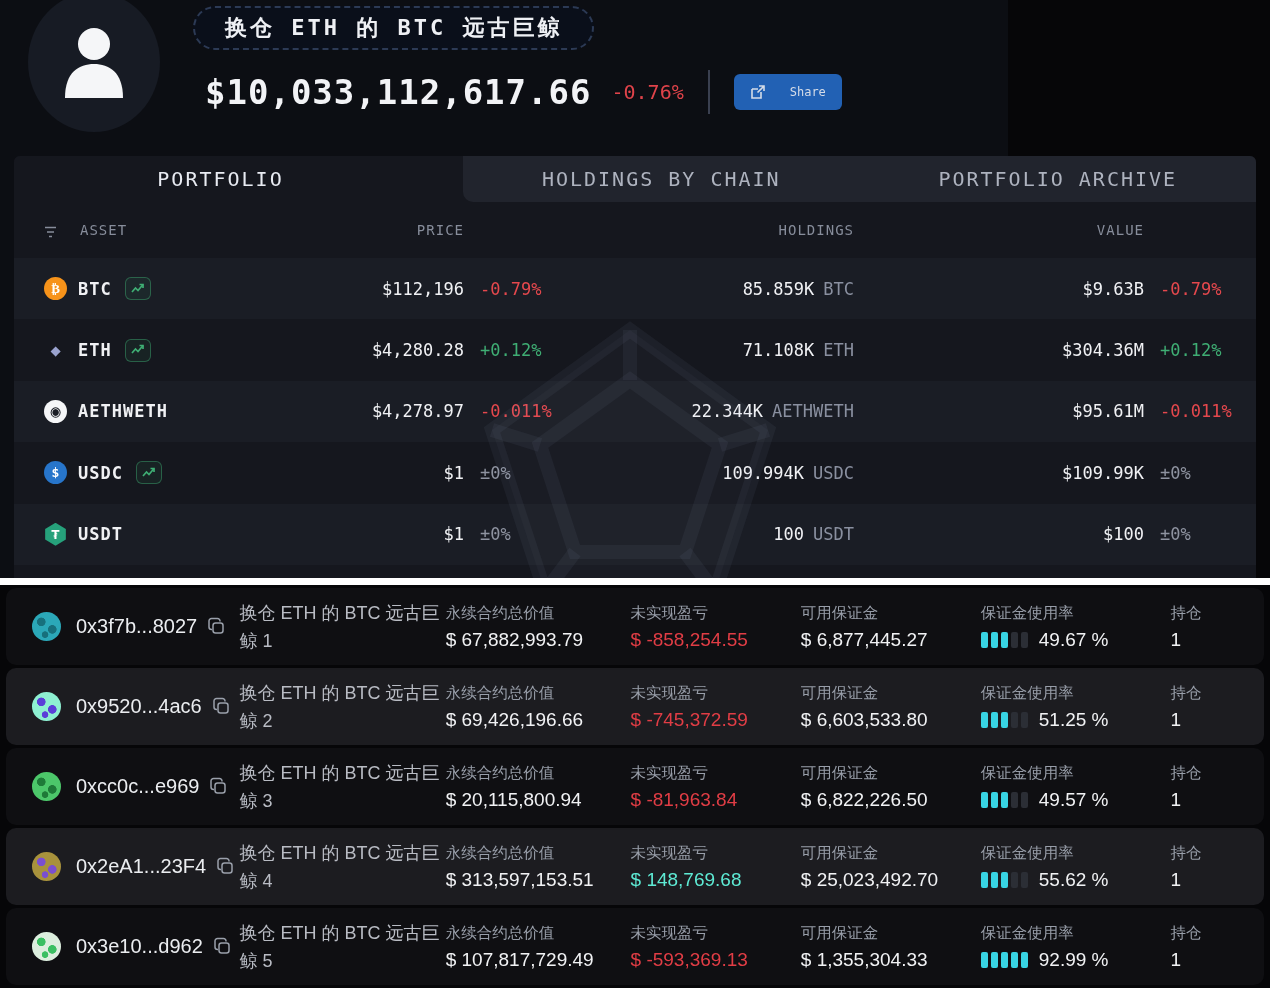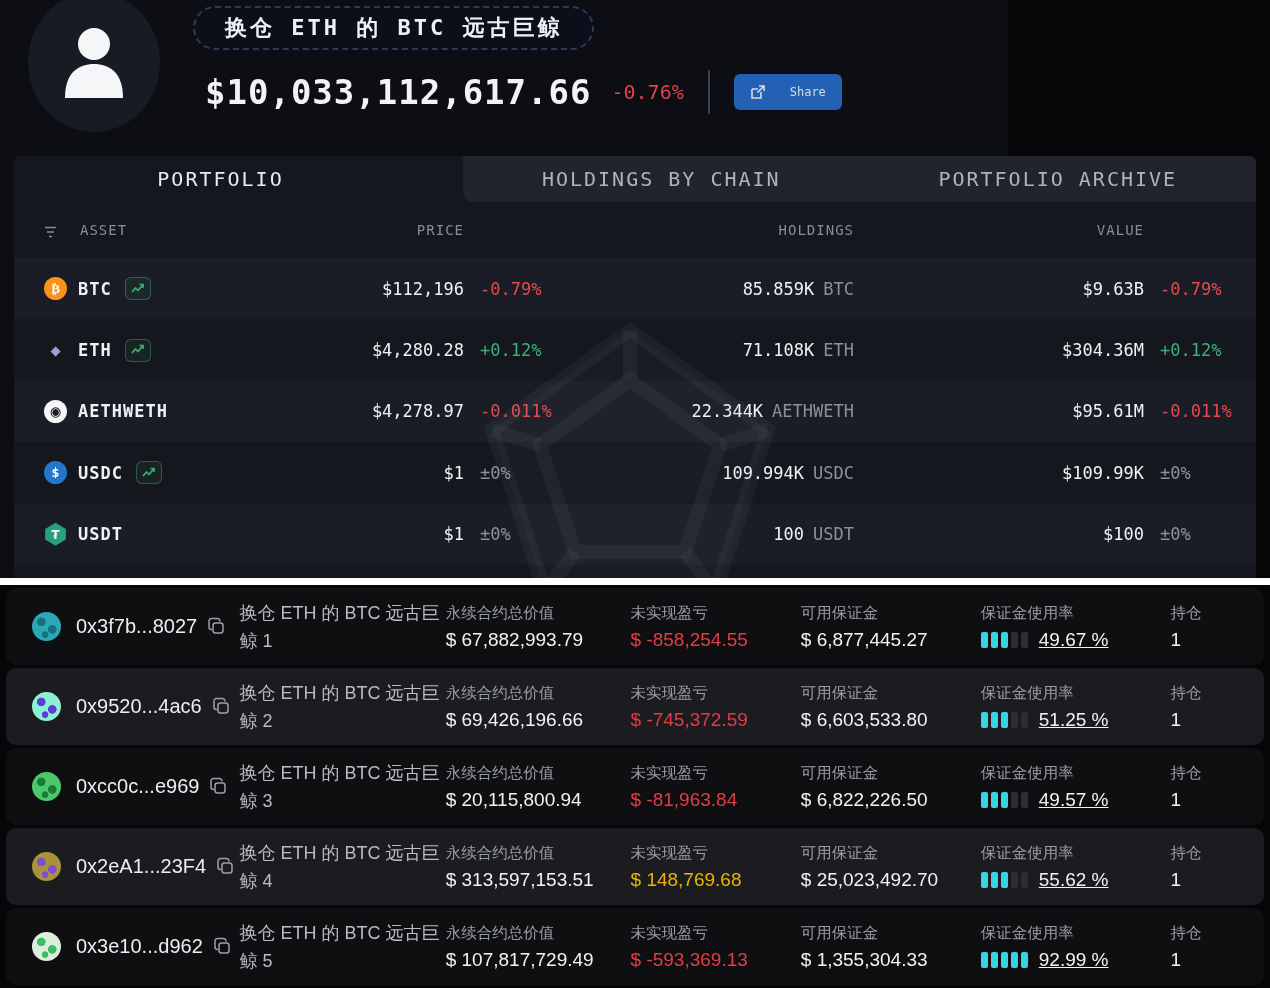--- a/index.html
+++ b/index.html
@@ -57,26 +57,26 @@
   .acard { height:77px; margin:0 6px 3px 6px; border-radius:10px; display:flex; align-items:center; padding-left:26px; }
   .acard:nth-child(odd) { background:#0f0f12; }
   .acard:nth-child(even) { background:#1c1c20; }
   .wavatar { width:29px; height:29px; border-radius:50%; flex:0 0 auto; margin-right:15px; }
   .addr-wrap { width:168px; display:flex; align-items:center; color:#ebedf0; font-size:20px; }
   .copy-ic { margin-left:10px; cursor:pointer; display:flex; }
   .aname { width:212px; color:#b9bcc4; font-size:18px; line-height:28px; }
   .stat { display:flex; flex-direction:column; gap:5px; }
   .stat .lbl { color:#989ea9; font-size:15.5px; }
   .stat .val { color:#f1f2f4; font-size:19px; }
-  .stat .val.down { color:#e13d45; } .stat .val.up { color:#eab308; }
+  .stat .val.down { color:#e13d45; } .stat .val.up { color:#5eead4; }
   .st-perp { width:190px; } .st-upnl { width:175px; } .st-margin { width:185px; } .st-usage { width:195px; }
   .usage-row { display:flex; align-items:center; gap:3px; }
   .bar { width:7px; height:16px; border-radius:2px; background:#2b2e35; }
   .bar.lit { background:#38d4e4; }
-  .usage-pct { margin-left:8px; color:#f1f2f4; font-size:19px;text-decoration:underline; }
+  .usage-pct { margin-left:8px; color:#f1f2f4; font-size:19px; }
   .st-pos { margin-left:auto; padding-right:40px; width:95px; }
 </style>
 </head>
 <body>
 
 <div class="top-area">
 
   <div class="header">
     <div class="avatar-big">
       <svg width="78" height="84" viewBox="0 0 78 84">

